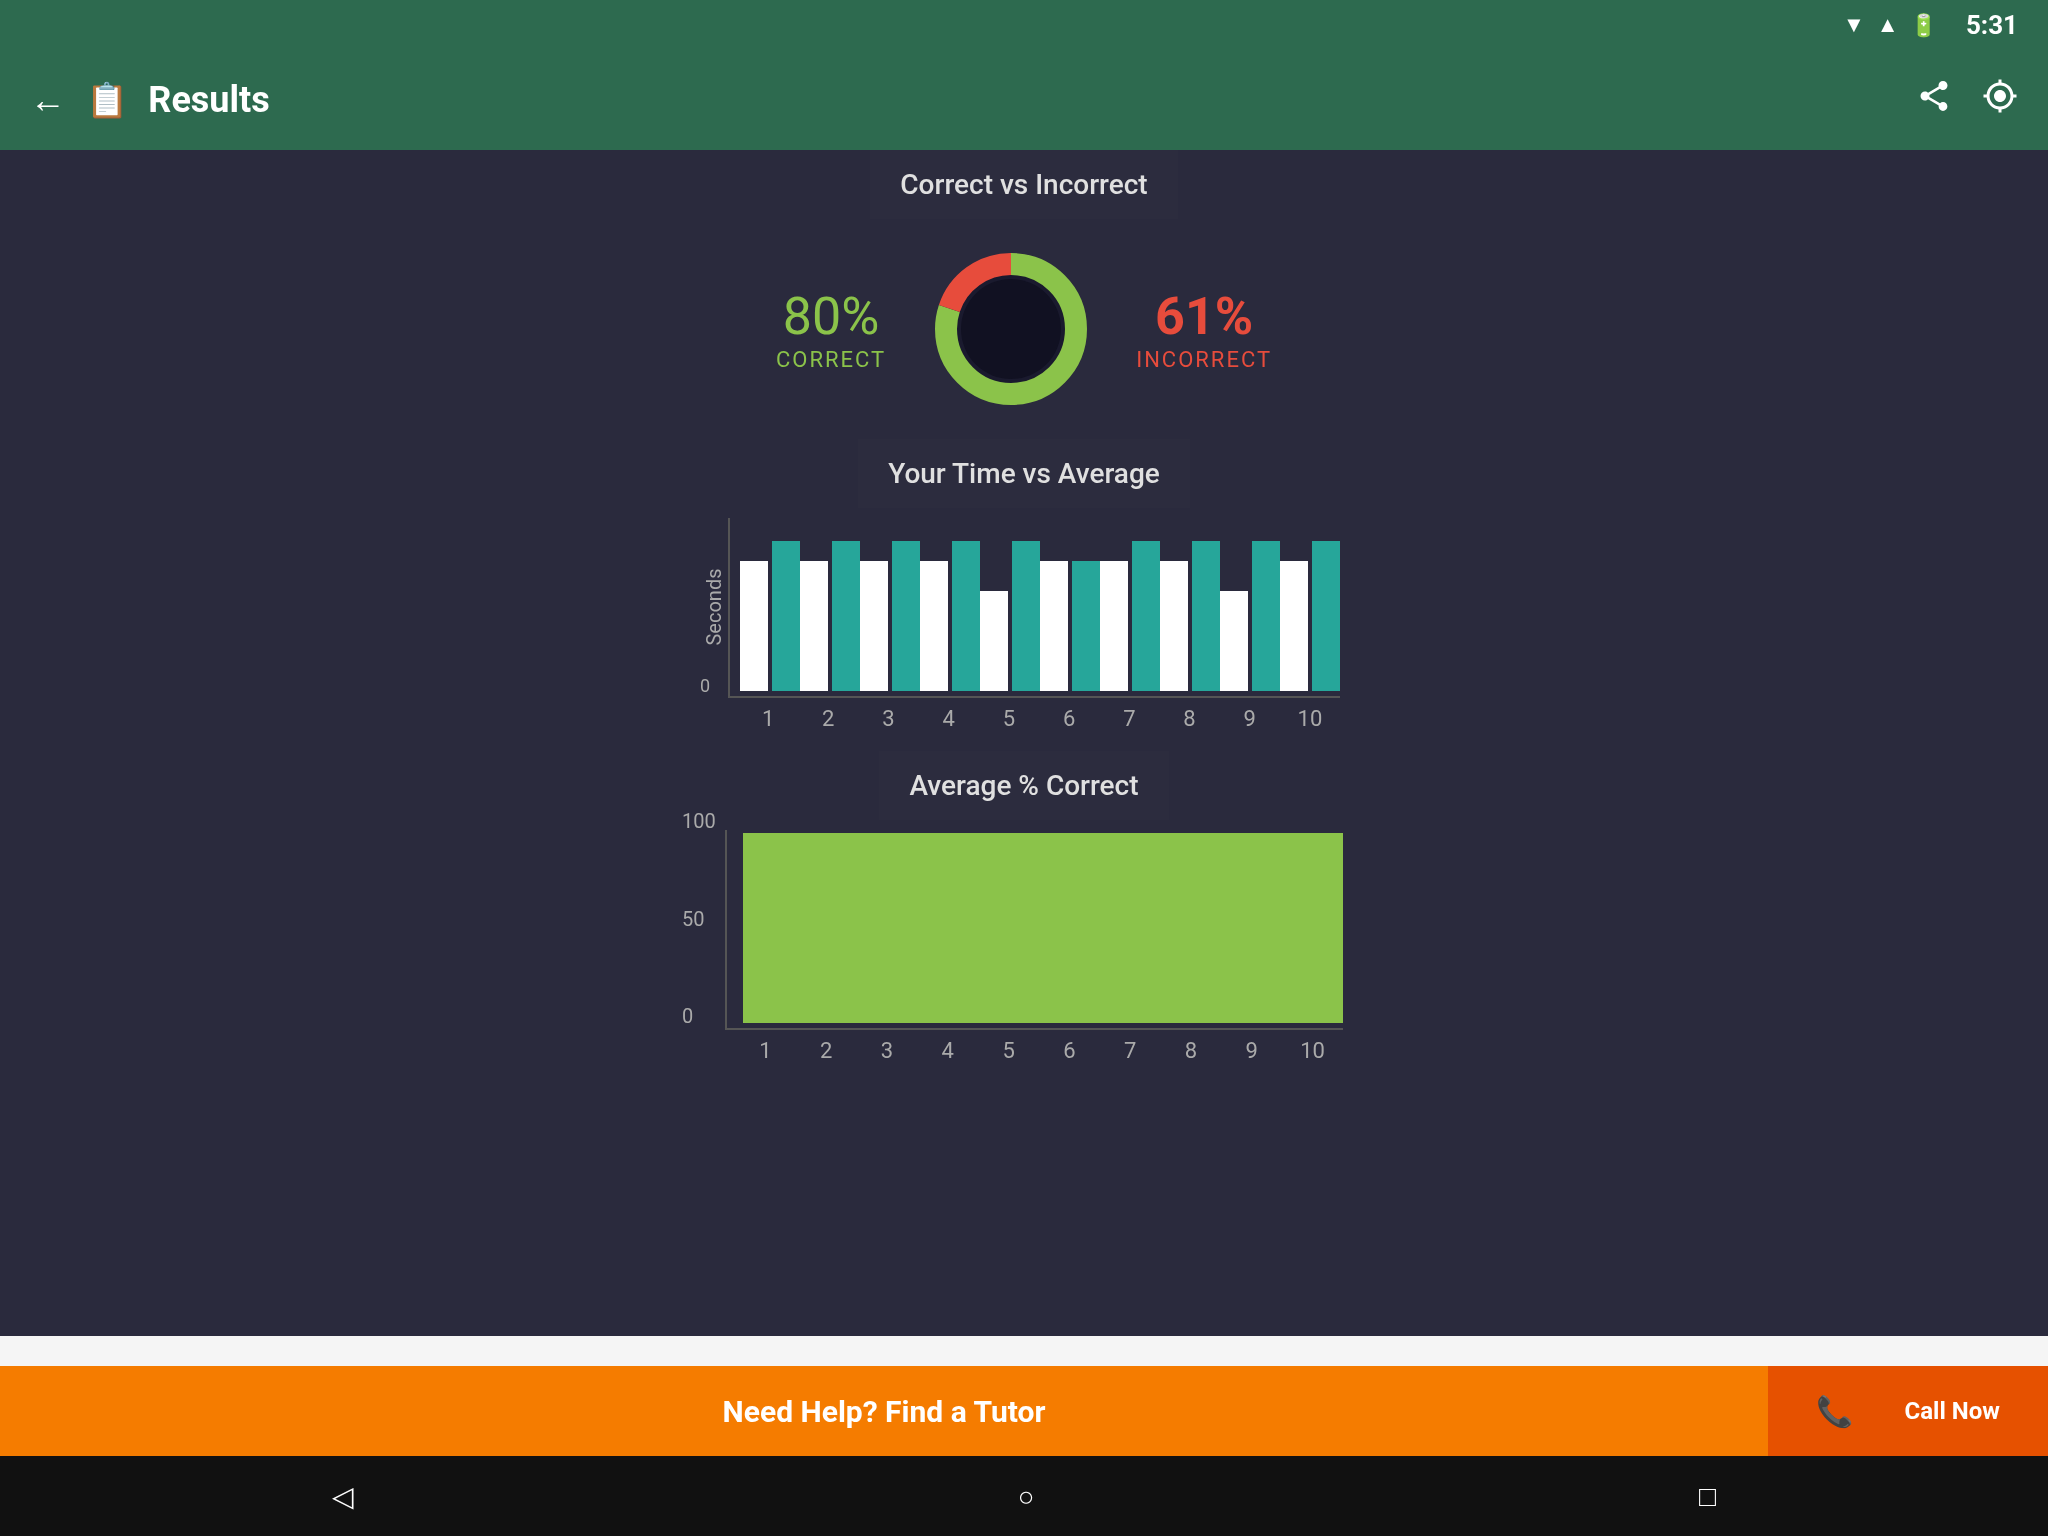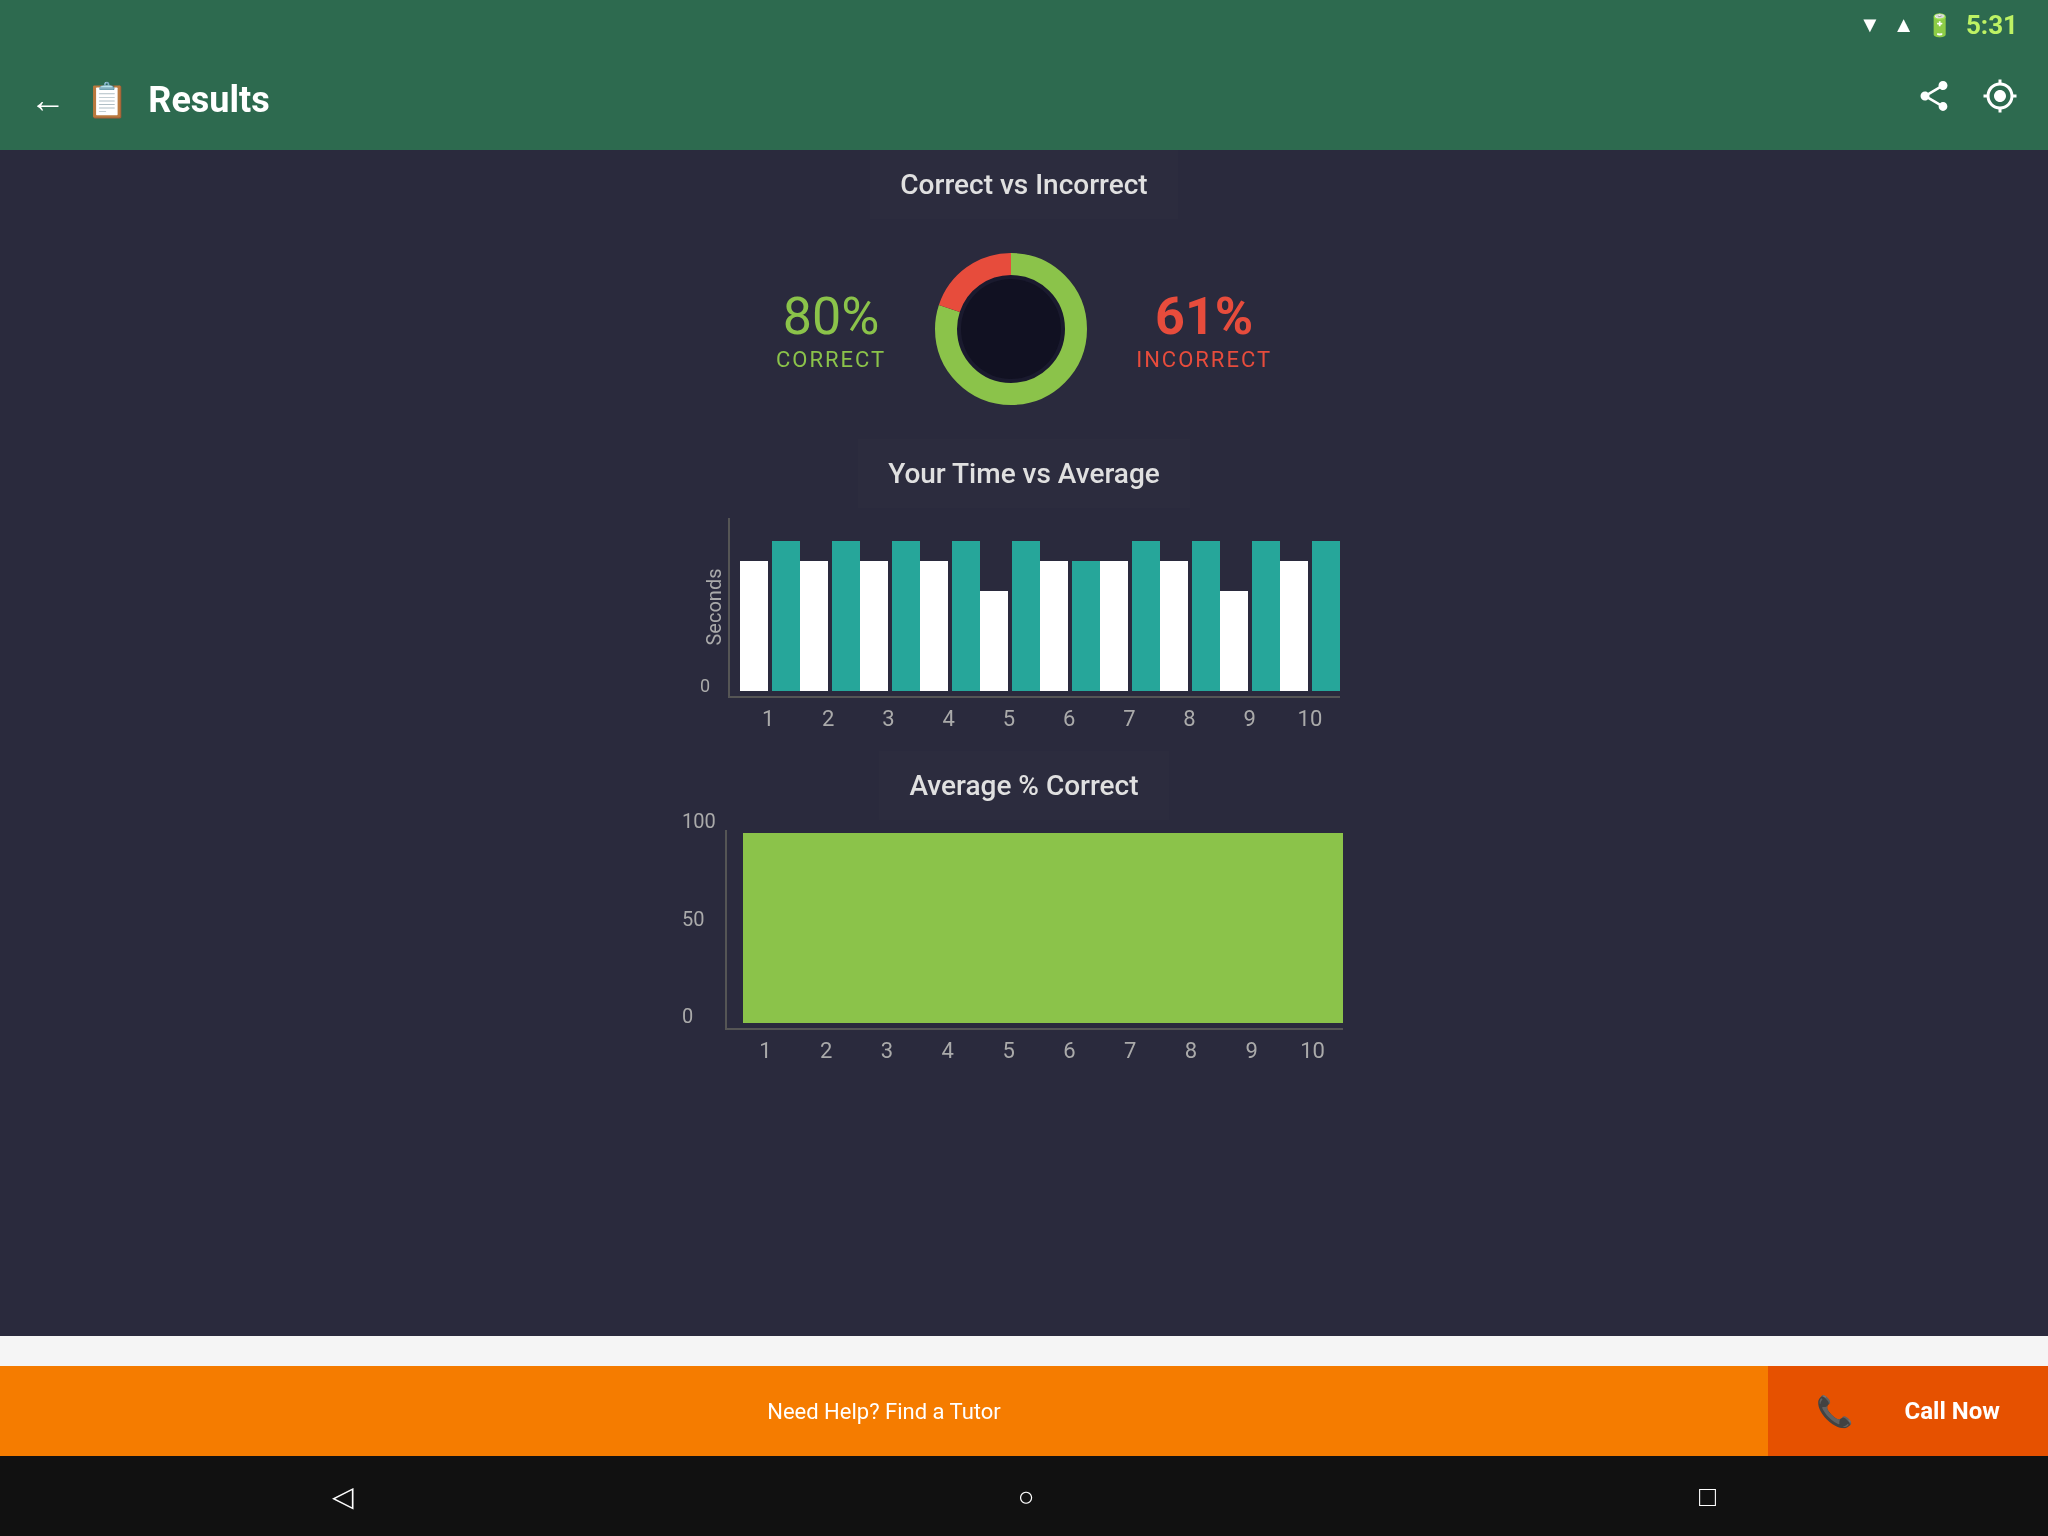--- a/index.html
+++ b/index.html
@@ -22,23 +22,24 @@
       justify-content: flex-end;
       padding: 0 30px;
       gap: 15px;
     }
     .status-bar-icons {
       display: flex;
       align-items: center;
       gap: 12px;
     }
     .status-time {
-      color: #bef264;
+      color: #ffffff;
       font-size: 26px;
       font-weight: bold;
+      margin-left: 16px;
     }
     .wifi-icon, .signal-icon, .battery-icon {
       color: white;
       font-size: 22px;
     }
 
     
     .top-bar {
       background: #2d6a4f;
       height: 100px;
@@ -237,22 +238,22 @@
     }
     .cta-main {
       background: #f57c00;
       flex: 1;
       display: flex;
       align-items: center;
       justify-content: center;
     }
     .cta-main-text {
       color: white;
-      font-size: 22px;
-      font-weight: normal;
+      font-size: 30px;
+      font-weight: bold;
     }
     .cta-call {
       background: #e65100;
       width: 280px;
       display: flex;
       align-items: center;
       justify-content: center;
       gap: 15px;
       cursor: pointer;
     }

